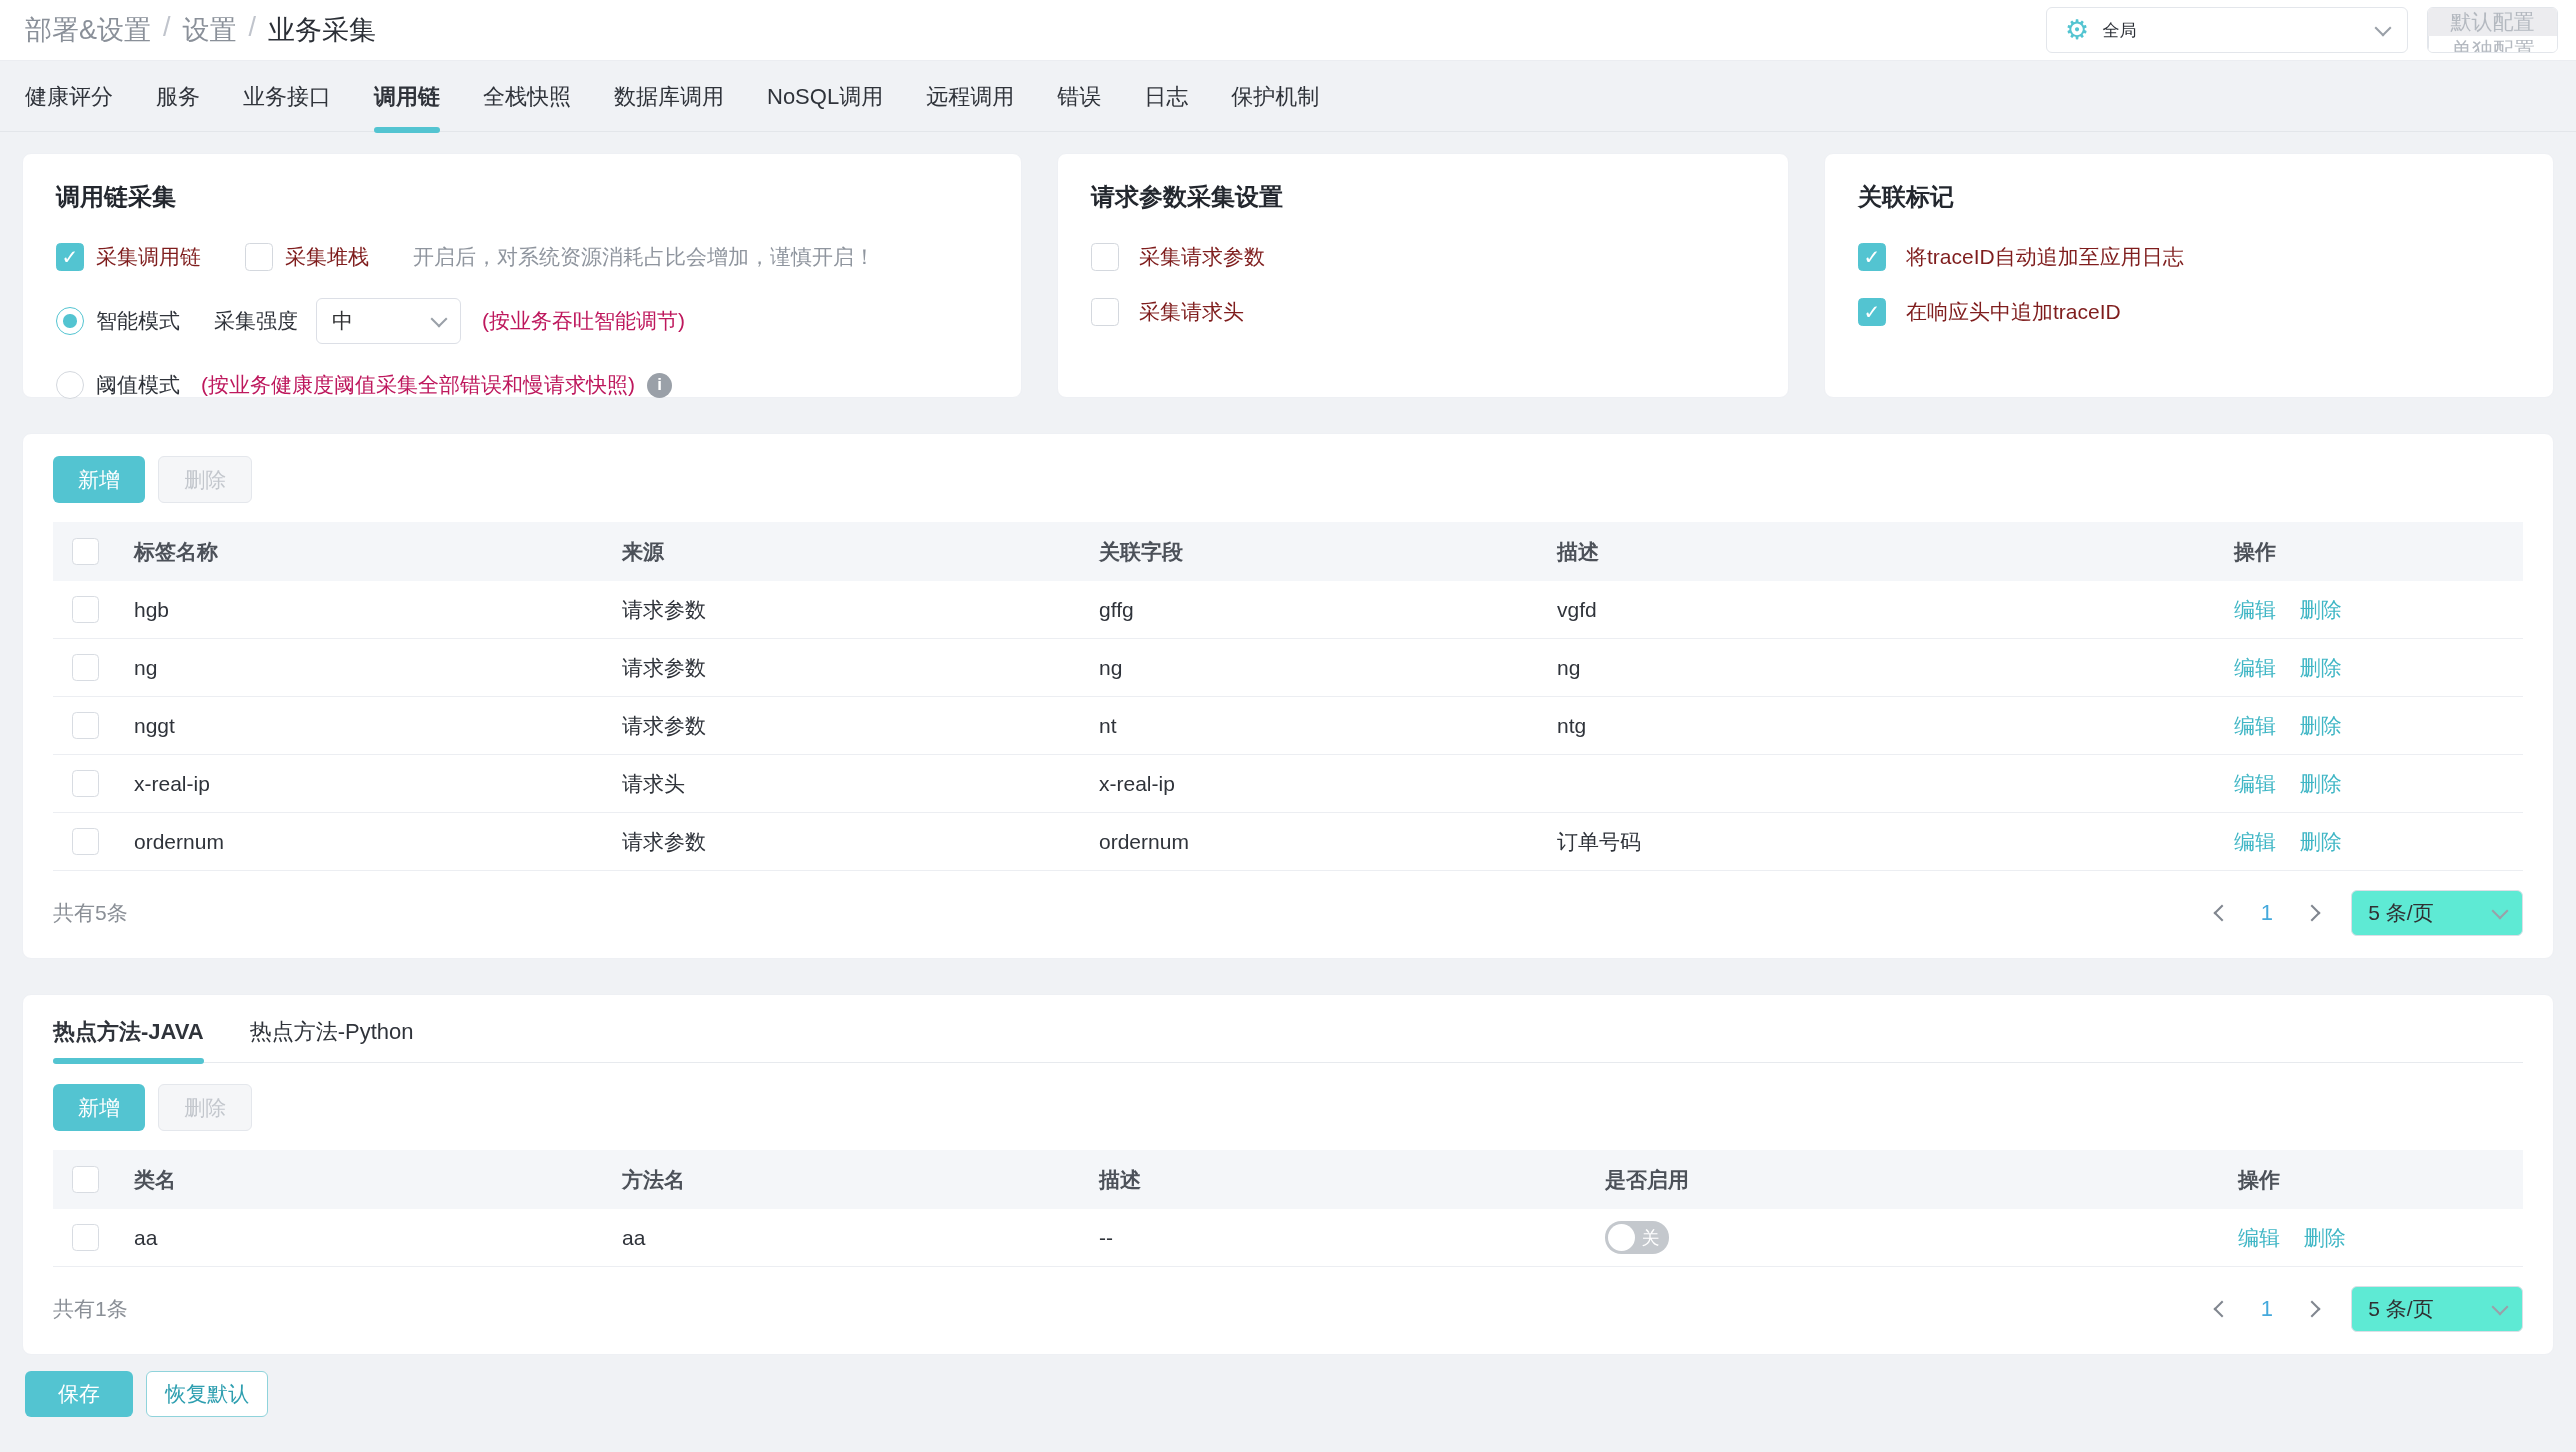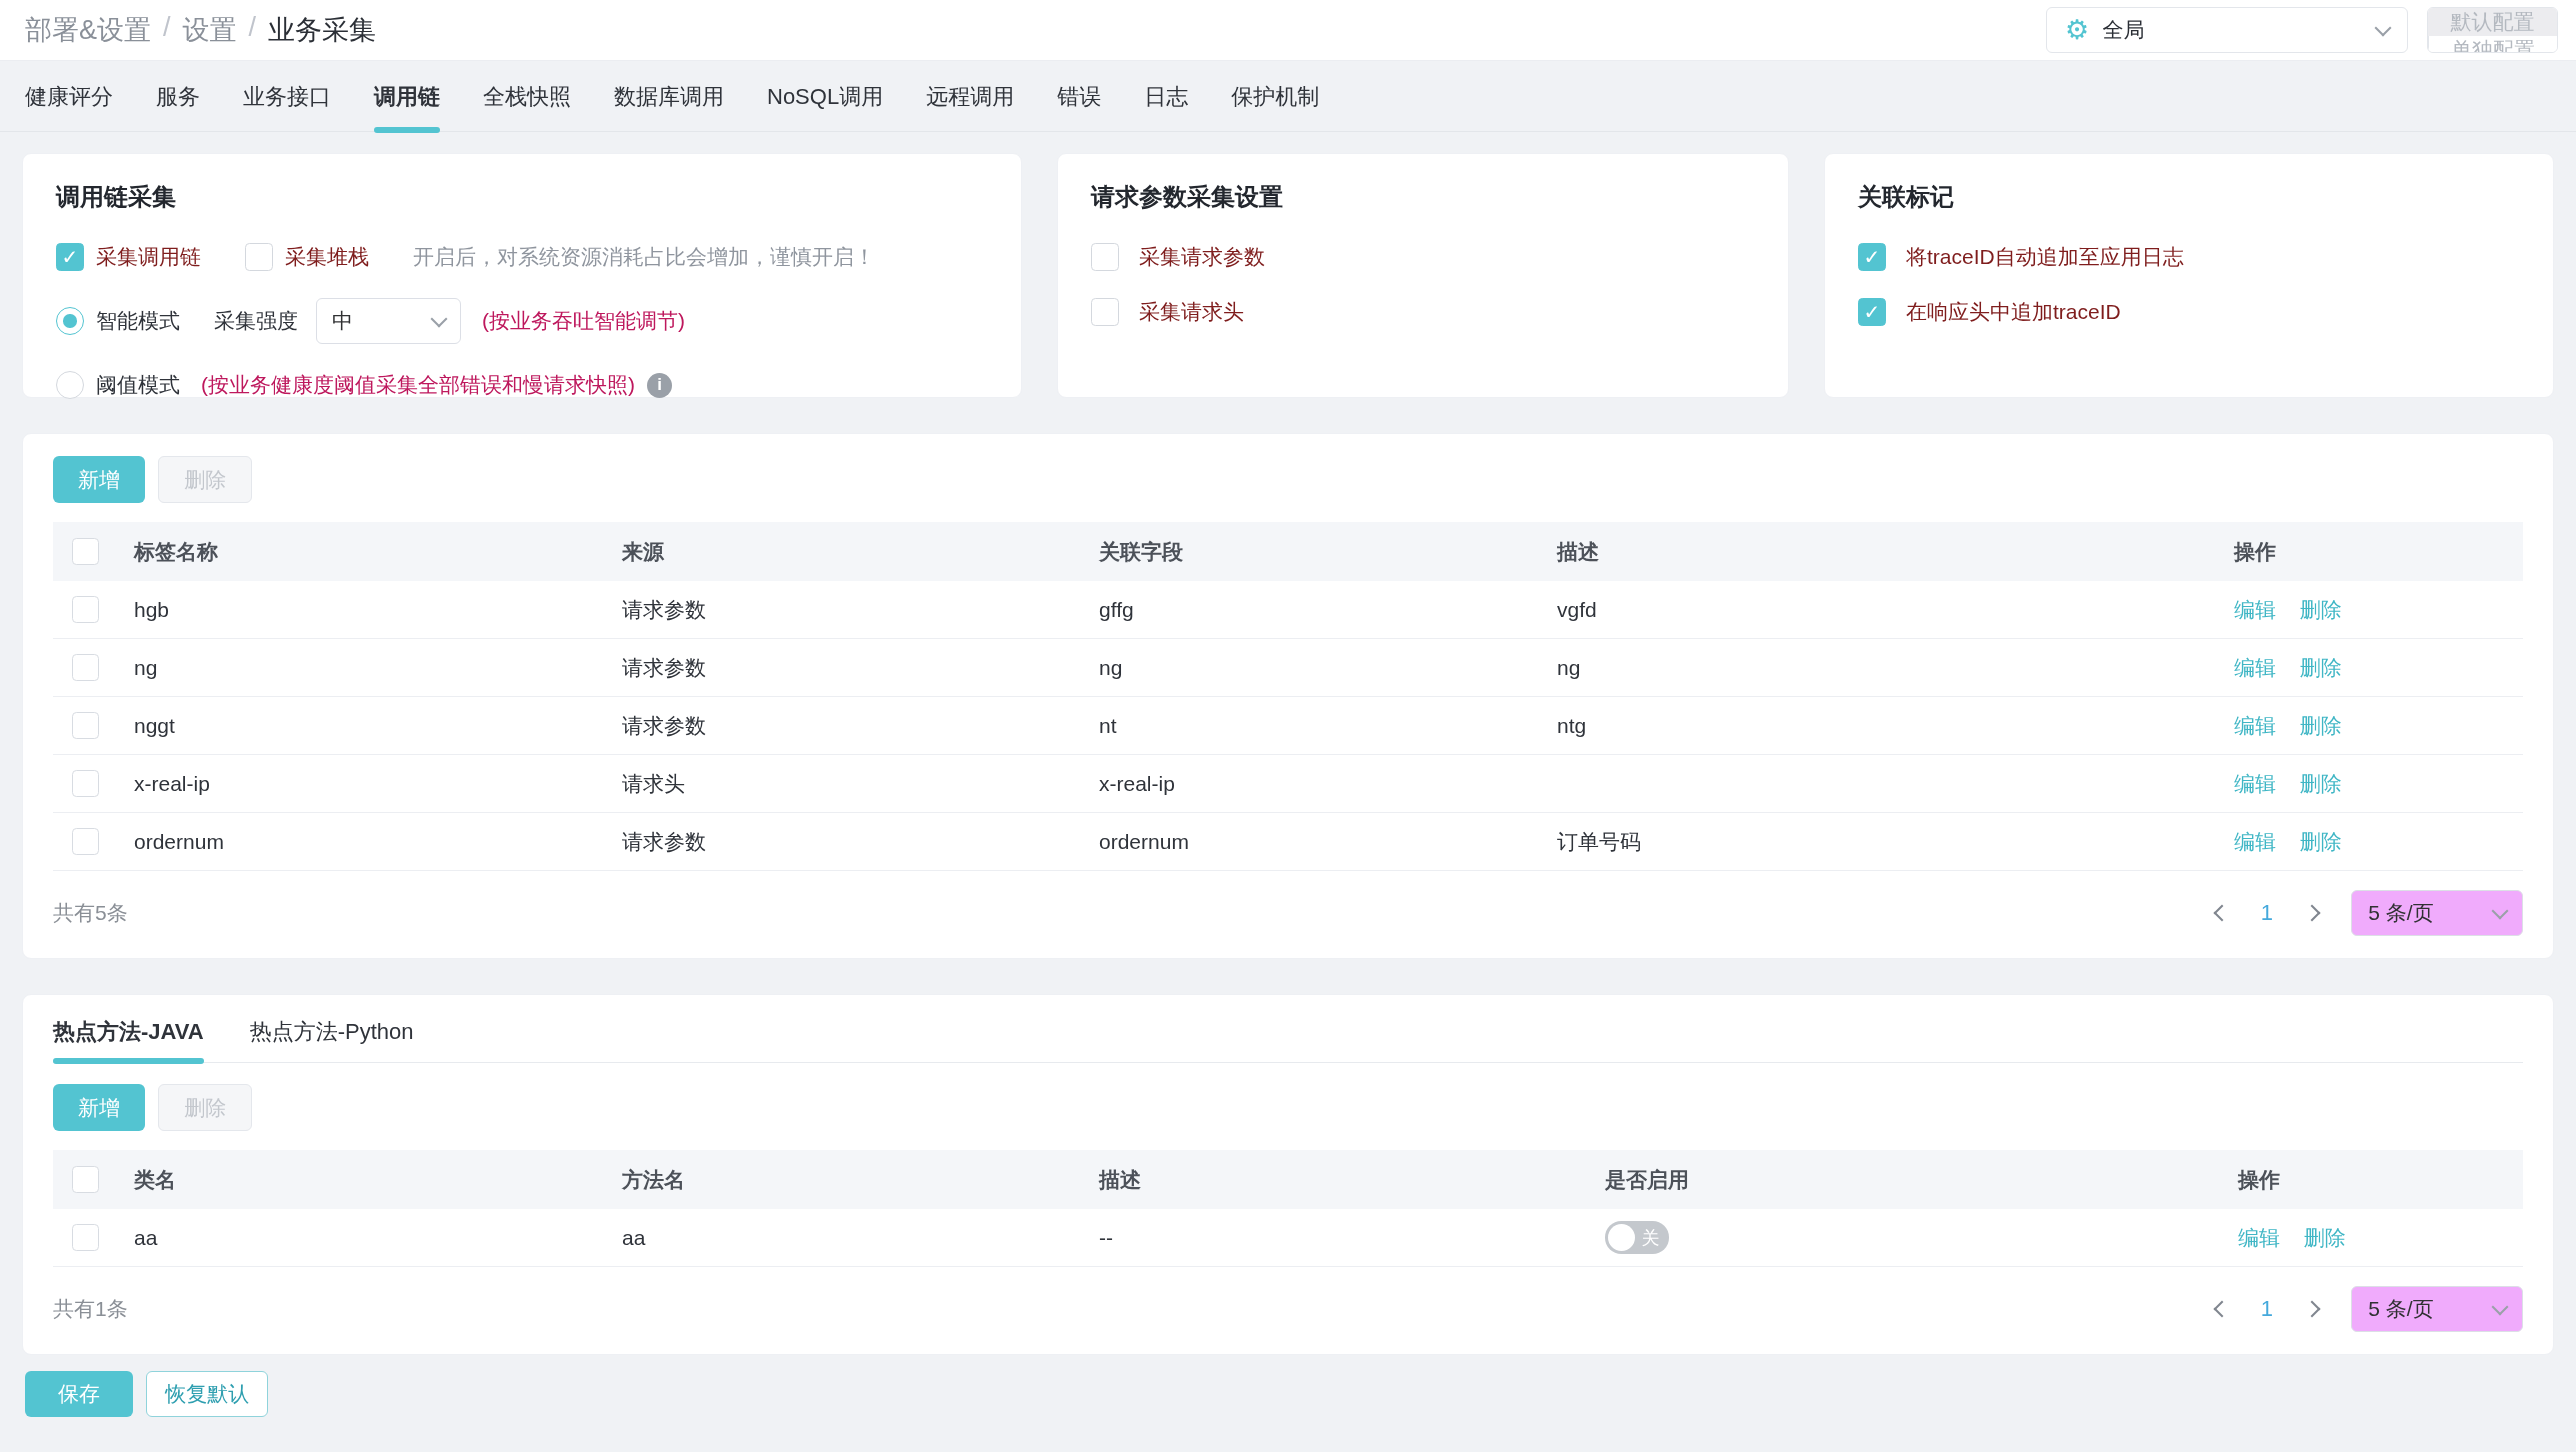--- a/index.html
+++ b/index.html
@@ -14,21 +14,21 @@
   .topbar { height:61px; background:#fff; display:flex; align-items:center;
     justify-content:space-between; padding:0 18px 0 25px; border-bottom:1.5px solid #ebedf1; }
   .breadcrumb { display:flex; align-items:flex-start; font-size:27px; }
   .bc-item { color:#8a9099; }
   .bc-item.current { color:#2b2f36; }
   .bc-sep { color:#c0c4cc; margin:0 12px; }
   .topbar-right { display:flex; align-items:center; }
   .scope-select { width:362px; height:46px; background:#fff; border:1.5px solid #e3e6eb;
     border-radius:6px; display:flex; align-items:center; padding:0 18px; cursor:pointer; }
   .gear { color:#53c4d1; font-size:27px; line-height:1; margin-right:13.3px; }
-  .scope-label { font-size:21px; color:#2b2f36; }
+  .scope-label { font-size:17px; color:#2b2f36; }
   .chev { width:12px; height:12px; border-left:2.2px solid #9aa0a8; border-bottom:2.2px solid #9aa0a8;
     transform:rotate(-45deg); margin-left:auto; margin-top:-4.4px; }
   .btn-group { display:flex; height:46px; border:1.5px solid #e3e6eb; border-radius:6px;
     overflow:hidden; margin-left:19px;flex-direction:column; }
   .cfg-btn { border:none; font-size:21px; padding:0 22px; color:#b4b9c0; background:#fff;
     font-family:inherit; cursor:pointer; }
   .cfg-btn.selected { background:#ececef; }
   .cfg-btn + .cfg-btn { border-left:1.5px solid #e3e6eb; }
   
   .tabbar { display:flex; gap:43px; padding:0 25px; height:71px; align-items:flex-end;
@@ -91,21 +91,21 @@
   .tfoot { display:flex; align-items:center; justify-content:space-between; padding-top:19px; }
   .total { color:#8a8f96; }
   .pager { display:flex; align-items:center; }
   .pchev { width:12px; height:12px; border-left:2.2px solid #80868f; border-bottom:2.2px solid #80868f;
     cursor:pointer; }
   .pchev.left { transform:rotate(45deg); }
   .pchev.right { transform:rotate(225deg); }
   .pnum { color:#45a9dc; font-size:22px; margin:0 33px; cursor:pointer; }
   .size-select { width:172px; height:46px; border:1.5px solid #dcdfe6; border-radius:6px;
     display:flex; align-items:center; justify-content:space-between; padding:0 16.3px;
-    margin-left:33px; background:#f0abfc; cursor:pointer; }
+    margin-left:33px; background:#5eead4; cursor:pointer; }
   .size-select .chev { margin-left:0; }
   
   .sub-tabs { display:flex; gap:46px; border-bottom:1.5px solid #e7eaee; margin-bottom:21px; }
   .sub-tab { font-size:22px; color:#2f333a; padding-bottom:15px; position:relative; cursor:pointer; }
   .sub-tab.active { font-weight:bold; }
   .sub-tab.active::after { content:""; position:absolute; left:0; right:0; bottom:-1.5px; height:5.2px;
     background:#53c4d1; border-radius:3px; }
   
   .switch { width:64px; height:33px; border-radius:16.3px; background:#c4c8cd; position:relative;
     display:inline-flex; align-items:center; justify-content:flex-end; padding-right:9.6px; cursor:pointer; }

